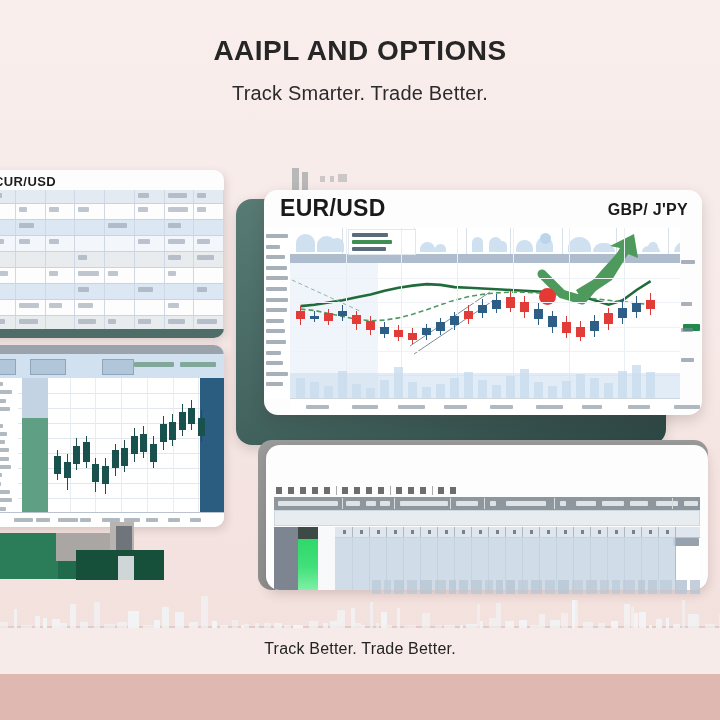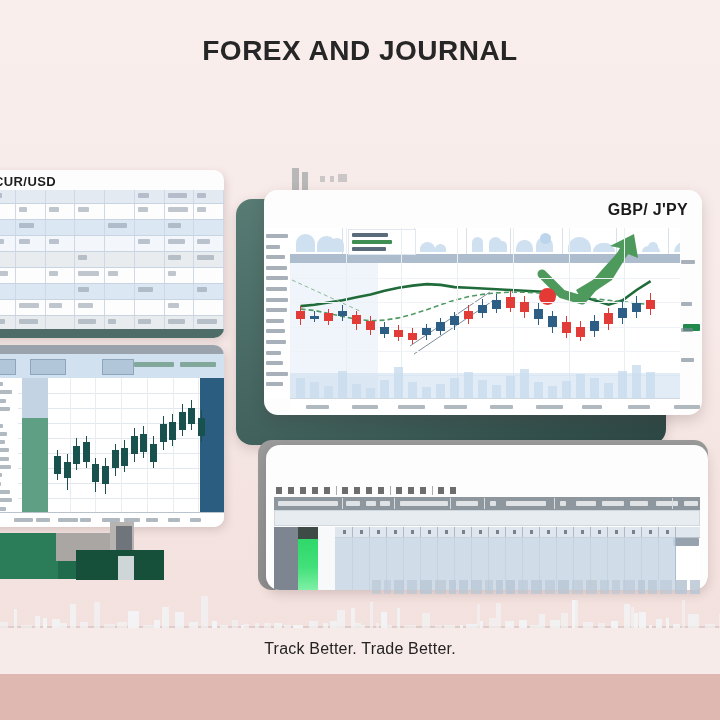--- a/index.html
+++ b/index.html
@@ -152,21 +152,22 @@
 
   
   .tinybar{position:absolute;background:#b9c6d4;}
 </style>
 </head>
 <body>
 
 <div id="stage">
 
   <div class="hdr">
-    <div class="l1">FOREX AND JOURNAL</div>
+    <div class="l1">AAIPL AND OPTIONS</div>
+    <div class="sub">Track Smarter. Trade Better.</div>
   </div>
 
   <div class="card" id="ssTop">
     <div class="ss-title">CUR/USD</div>
     <div class="ss-grid" id="ssGridTop" style="top: 20px;">
         <div class="ss-row head">
           <div class="c">
             <div class="blurtxt" style="width: 13px;"></div>
           </div>
           <div class="c"></div>
@@ -499,20 +500,21 @@
   <div id="tealPanel"></div>
 
   <div class="gbar" style="left:292px;top:168px;width:7px;height:22px;"></div>
   <div class="gbar" style="left:302px;top:172px;width:6px;height:18px;"></div>
   <div class="gbar" style="left:320px;top:176px;width:5px;height:6px;opacity:.7;"></div>
   <div class="gbar" style="left:330px;top:176px;width:4px;height:6px;opacity:.7;"></div>
   <div class="gbar" style="left:338px;top:174px;width:9px;height:8px;opacity:.7;"></div>
 
   <div class="card" id="mainCard">
     <div class="titlebar">
+      <div class="tl">EUR/USD</div>
       <div class="tr">GBP/ J'PY</div>
     </div>
     <div class="yaxis" id="mcY">
         <div class="lbl" style="top: 6px; width: 22px;"></div>
         <div class="lbl" style="top: 16.6px; width: 14px;"></div>
         <div class="lbl" style="top: 27.2px; width: 19px;"></div>
         <div class="lbl" style="top: 37.8px; width: 21px;"></div>
         <div class="lbl" style="top: 48.4px; width: 22px;"></div>
         <div class="lbl" style="top: 59px; width: 21px;"></div>
         <div class="lbl" style="top: 69.6px; width: 22px;"></div>

